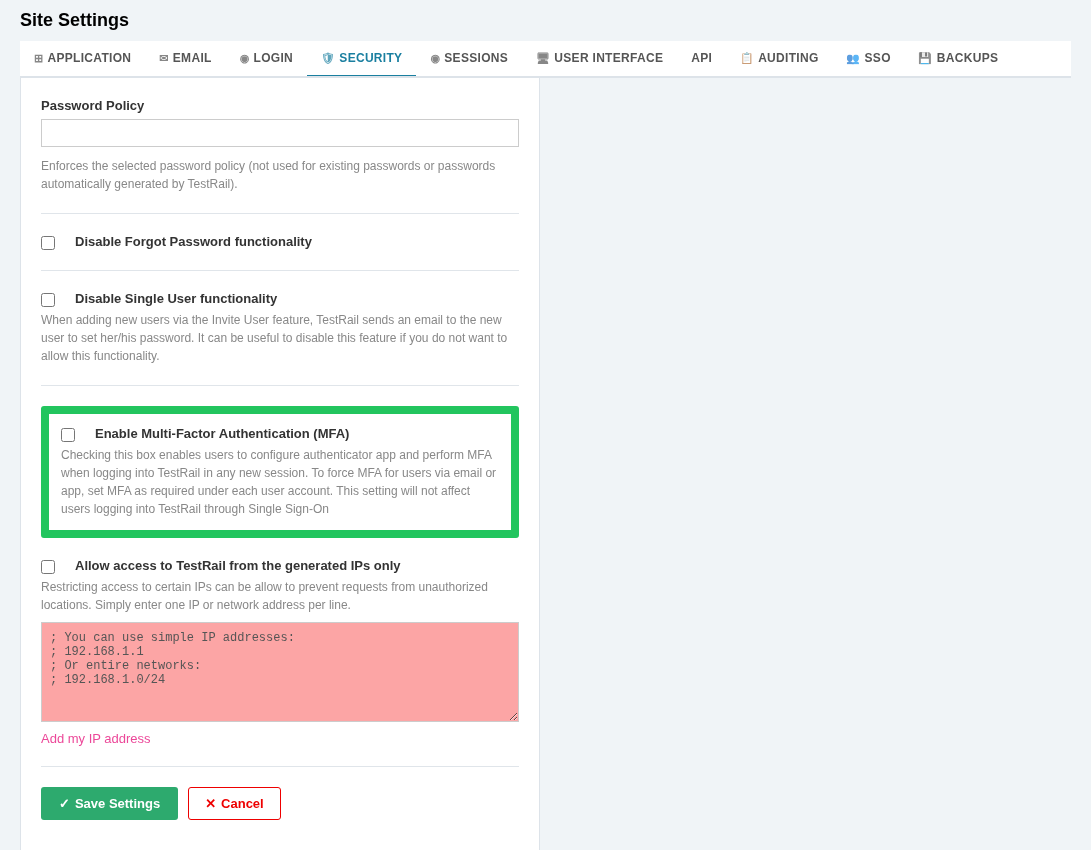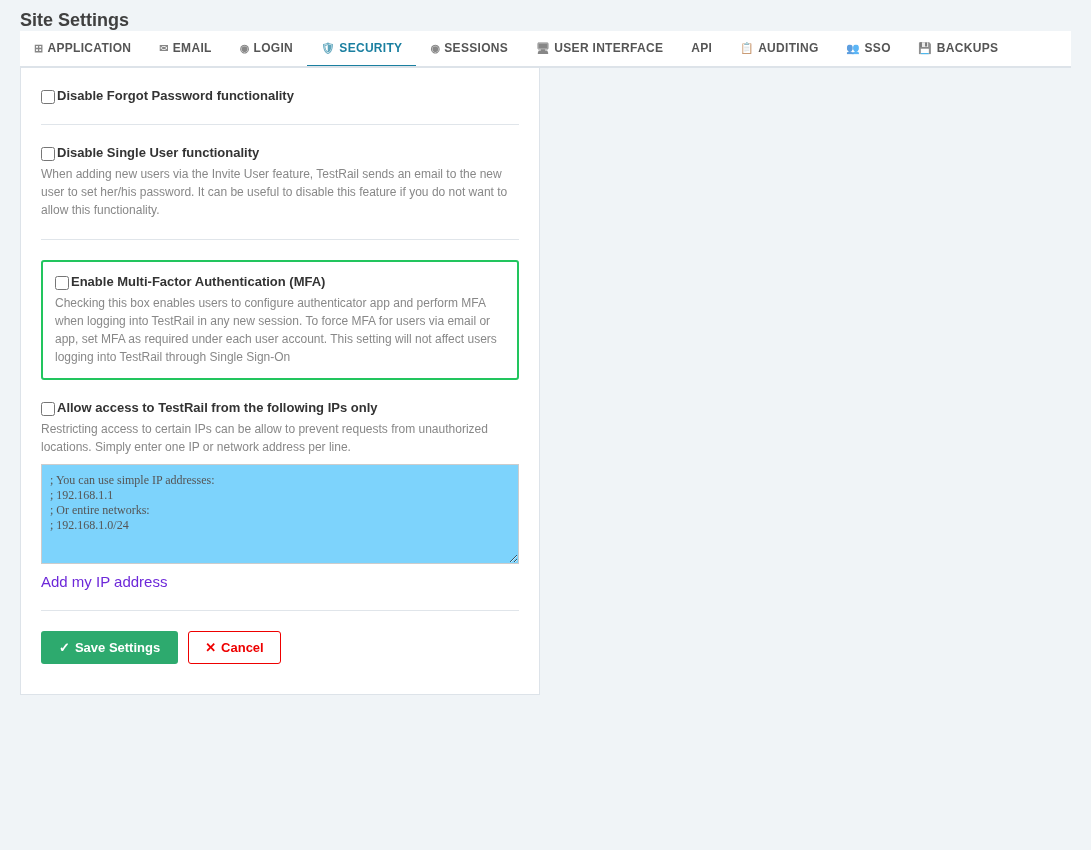--- a/index.html
+++ b/index.html
@@ -10,21 +10,22 @@
       color: #333;
     }
     .page-wrapper {
       background: #f0f4f7;
       min-height: 850px;
       padding: 10px 20px 20px 20px;
     }
     .page-title {
       font-size: 18px;
       font-weight: bold;
-      color: #404040;
+      color: #000000;
+      margin-bottom: 10px;
     }
     .tabs-bar {
       display: flex;
       flex-wrap: nowrap;
       background: #fff;
       border-bottom: 2px solid #dde3e9;
       margin-bottom: 0;
       overflow-x: auto;
     }
     .tab-item {
@@ -83,58 +84,58 @@
       border: 1px solid #ccc;
       background: #fff;
       padding: 0 6px;
       font-size: 12px;
       margin-bottom: 6px;
       outline: none;
     }
     .checkbox-row {
       display: flex;
       align-items: flex-start;
-      gap: 2px;
+      gap: 20px;
     }
     .checkbox-row input[type="checkbox"] {
       margin-top: 2px;
       flex-shrink: 0;
       width: 14px;
       height: 14px;
       cursor: pointer;
     }
     .checkbox-label {
       font-size: 13px;
       font-weight: 700;
       color: #333;
       cursor: pointer;
     }
     .mfa-section {
-      border: 2px solid #22c55e;
+      border: 8px solid #22c55e;
       border-radius: 3px;
       padding: 12px;
       margin-bottom: 20px;
       background: #fff;
     }
     .ip-textarea {
       width: 100%;
       height: 100px;
       border: 1px solid #ccc;
-      font-family: Liberation Serif, serif;
+      font-family: Liberation Mono, monospace;
       font-size: 12px;
       padding: 8px;
       color: #555;
       resize: vertical;
       margin-top: 8px;
-      background: #7dd3fc;
+      background: #fca5a5;
       outline: none;
     }
     .add-ip-link {
-      color: #6d28d9;
-      font-size: 15px;
+      color: #ec4899;
+      font-size: 13px;
       cursor: pointer;
       text-decoration: none;
       display: inline-block;
       margin-top: 6px;
     }
     .footer-buttons {
       display: flex;
       gap: 10px;
       margin-top: 20px;
     }
@@ -208,20 +209,25 @@
       <span>SSO</span>
     </div>
     <div class="tab-item">
       <span class="tab-icon">💾</span>
       <span>BACKUPS</span>
     </div>
   </div>
 
   <div class="content-area">
 
+    <div class="section">
+      <div class="section-label">Password Policy</div>
+      <input type="text" class="password-input" value="" style="">
+      <div class="section-desc">Enforces the selected password policy (not used for existing passwords or passwords automatically generated by TestRail).</div>
+    </div>
 
     <div class="section">
       <div class="checkbox-row">
         <input type="checkbox" id="chk-forgot" style="">
         <label class="checkbox-label" for="chk-forgot">Disable Forgot Password functionality</label>
       </div>
     </div>
 
     <div class="section">
       <div class="checkbox-row">
@@ -235,21 +241,21 @@
       <div class="checkbox-row">
         <input type="checkbox" id="chk-mfa" style="">
         <label class="checkbox-label" for="chk-mfa">Enable Multi-Factor Authentication (MFA)</label>
       </div>
       <div class="section-desc">Checking this box enables users to configure authenticator app and perform MFA when logging into TestRail in any new session. To force MFA for users via email or app, set MFA as required under each user account. This setting will not affect users logging into TestRail through Single Sign-On</div>
     </div>
 
     <div class="section">
       <div class="checkbox-row">
         <input type="checkbox" id="chk-ip" style="">
-        <label class="checkbox-label" for="chk-ip">Allow access to TestRail from the following IPs only</label>
+        <label class="checkbox-label" for="chk-ip">Allow access to TestRail from the generated IPs only</label>
       </div>
       <div class="section-desc">Restricting access to certain IPs can be allow to prevent requests from unauthorized locations. Simply enter one IP or network address per line.</div>
       <textarea class="ip-textarea" style="">; You can use simple IP addresses:
 ; 192.168.1.1
 ; Or entire networks:
 ; 192.168.1.0/24</textarea>
       <a class="add-ip-link">Add my IP address</a>
     </div>
 
     <div class="footer-buttons">

